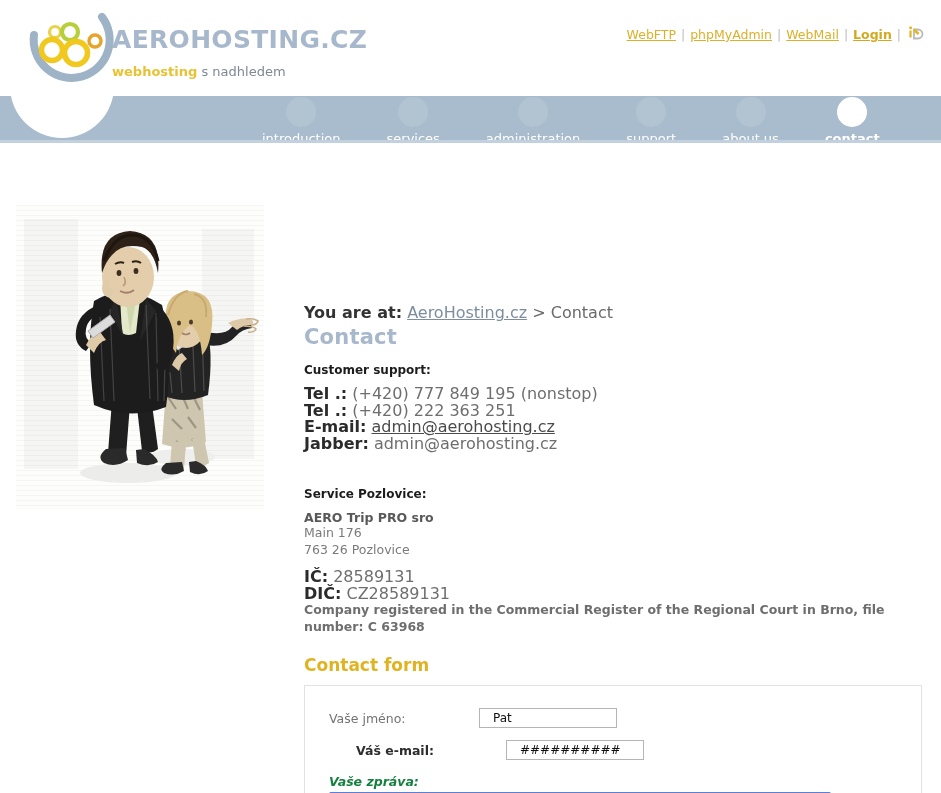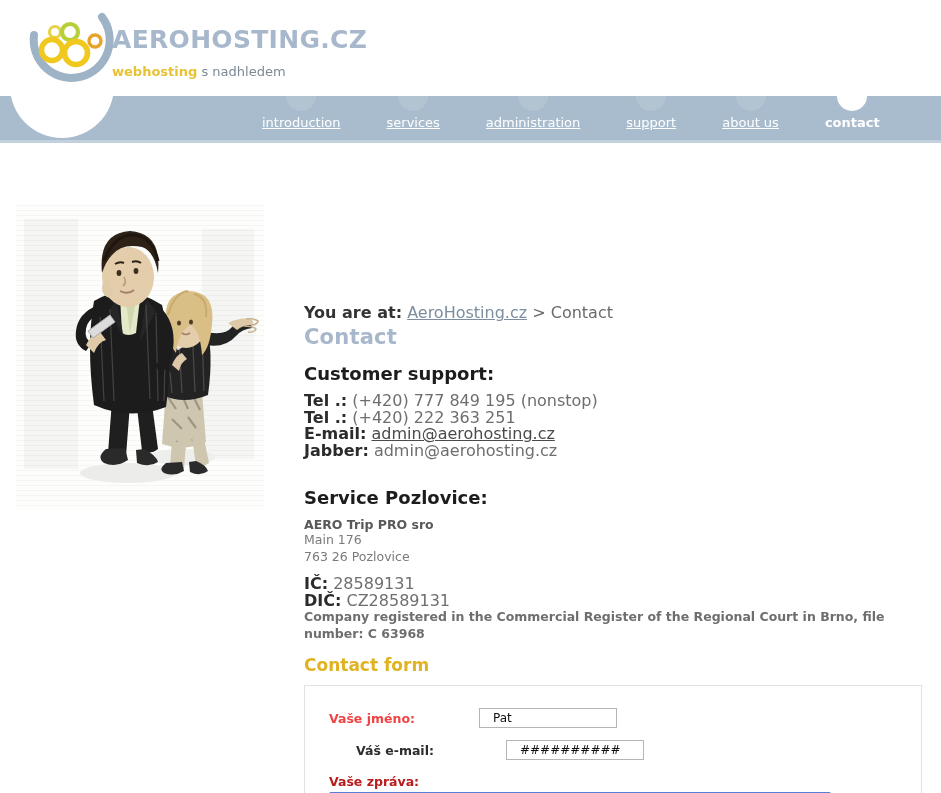--- a/index.html
+++ b/index.html
@@ -56,21 +56,21 @@
   }
   
   .scoop {
     position: absolute;
     left: 10px; top: -62px;
     width: 104px; height: 104px;
     background: #ffffff;
     border-radius: 50%;
   }
   .navlist {
-    position: absolute; left: 0; top: 0;
+    position: absolute; left: 0; top: 16px;
     width: 914px; height: 44px;
     display: flex;
     align-items: flex-end;
     padding-left: 262px;
     padding-right: 8px;
   }
   .navitem {
     position: relative;
     flex: 0 0 auto;
     height: 44px;
@@ -141,21 +141,21 @@
 
   h1.page-title {
     position: absolute; left: 0; top: 182px;
     margin: 0;
     font-size: 21px; font-weight: bold;
     color: #a8b8cc;
     letter-spacing: 0.2px;
   }
 
   .sec-head {
-    font-size: 18px; font-weight: bold; color: #1c1c1c;
+    font-size: 12px; font-weight: bold; color: #1c1c1c;
     margin: 0 0 9px 0;
   }
   .kv { font-size: 16px; color: #6e6e6e; line-height: 16.5px; }
   .kv b { color: #2b2b2b; font-weight: bold; }
   .kv a { color: #4a4a4a; text-decoration: underline; }
 
   #support { position: absolute; left: 0; top: 220px; }
   #provider { position: absolute; left: 0; top: 344px; }
   .prov-name { font-size: 12.5px; font-weight: bold; color: #595959; }
   .prov-line { font-size: 12.5px; color: #7a7a7a; line-height: 16.5px; }
@@ -172,34 +172,34 @@
   #formbox {
     position: absolute; left: 0; top: 542px;
     width: 618px; height: 260px;
     border: 1px solid #e2e2e2;
     background: #ffffff;
   }
   .frow {
     display: flex; align-items: center;
     padding-left: 24px;
   }
-  .flabel { font-size: 12.5px; color: #ef4444; width: 150px; font-weight: bold; }
+  .flabel { font-size: 12.5px; color: #737373; width: 150px; }
   .flabel.bold { font-weight: bold; color: #2d2d2d; margin-left: 27px; }
   .finput {
     width: 138px; height: 20px;
     border: 1px solid #b5b5b5;
     background: #fff;
     font-family: "DejaVu Sans", "Liberation Sans", sans-serif;
     font-size: 12px; color: #111;
     padding: 1px 13px;
     outline: none;
   }
   .msg-label {
     padding-left: 24px;
-    font-size: 12.5px; font-weight: bold; color: #b91c1c;
+    font-size: 12.5px; font-weight: bold; color: #15803d; font-style: italic;
   }
   .ftext {
     display: block;
     margin-left: 24px;
     width: 502px; height: 70px;
     border: 2px solid #5b7fd4;
     border-radius: 2px;
     font-family: "DejaVu Sans", "Liberation Sans", sans-serif;
     font-size: 12px; color: #111;
     line-height: 15px;
@@ -225,20 +225,28 @@
         <circle cx="60" cy="48" r="11.5" fill="none" stroke="#f1c81e" stroke-width="5.6"></circle>
         <circle cx="79" cy="36" r="6" fill="none" stroke="#e8a42a" stroke-width="3.4"></circle>
       </svg>
     </div>
 
     <div class="logo-text">
       <div class="logo-title">AEROHOSTING.CZ</div>
       <div class="logo-sub"><span class="b">webhosting</span><span class="g"> s nadhledem</span></div>
     </div>
 
+    <div id="toplinks">
+      <a href="#">WebFTP</a><span class="sep">|</span><a href="#">phpMyAdmin</a><span class="sep">|</span><a href="#">WebMail</a><span class="sep">|</span><a href="#" class="bold">Login</a><span class="sep">|</span><span class="id-icon"><svg width="16" height="15" viewBox="0 0 16 15">
+            <path d="M1.5 4.5 v7" stroke="#e2b626" stroke-width="2.2" fill="none"></path>
+            <circle cx="1.6" cy="1.8" r="1.5" fill="#e2b626"></circle>
+            <path d="M5 3.5 h4 a4.5 4.5 0 0 1 0 9 h-4 z" fill="none" stroke="#b9b9b9" stroke-width="1.8"></path>
+            <path d="M5 3.5 L9.5 8" stroke="#e2b626" stroke-width="2.6" fill="none"></path>
+          </svg></span>
+    </div>
   </div>
 
   <div id="nav">
     <div class="scoop"></div>
     <div class="navlist">
 
       <div class="navitem">
         <span class="navdot"></span>
         <span class="navlabel">introduction</span>
       </div>

